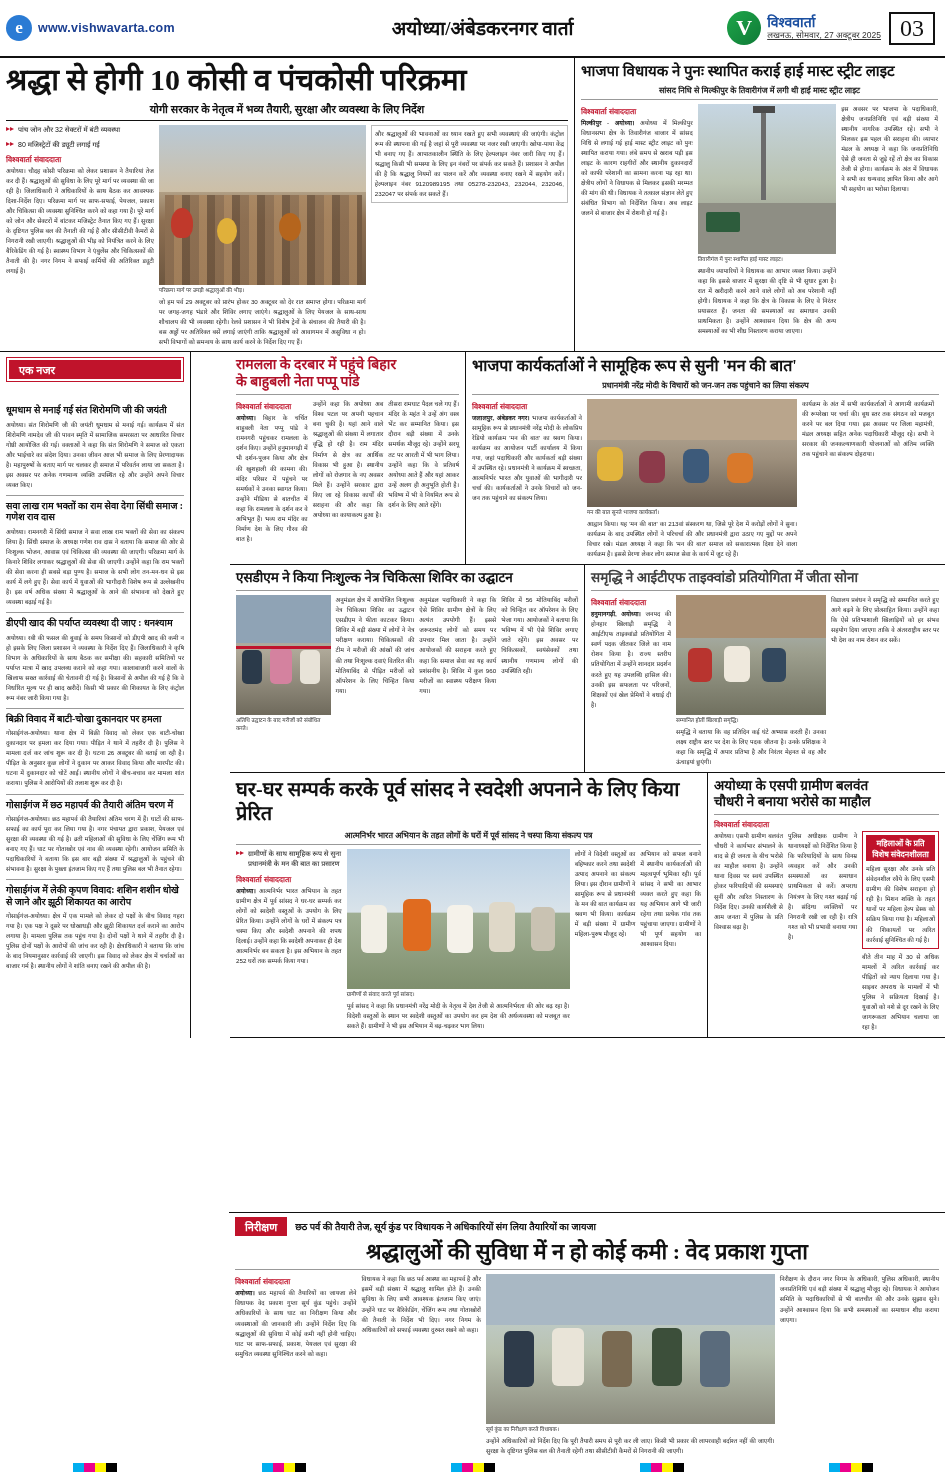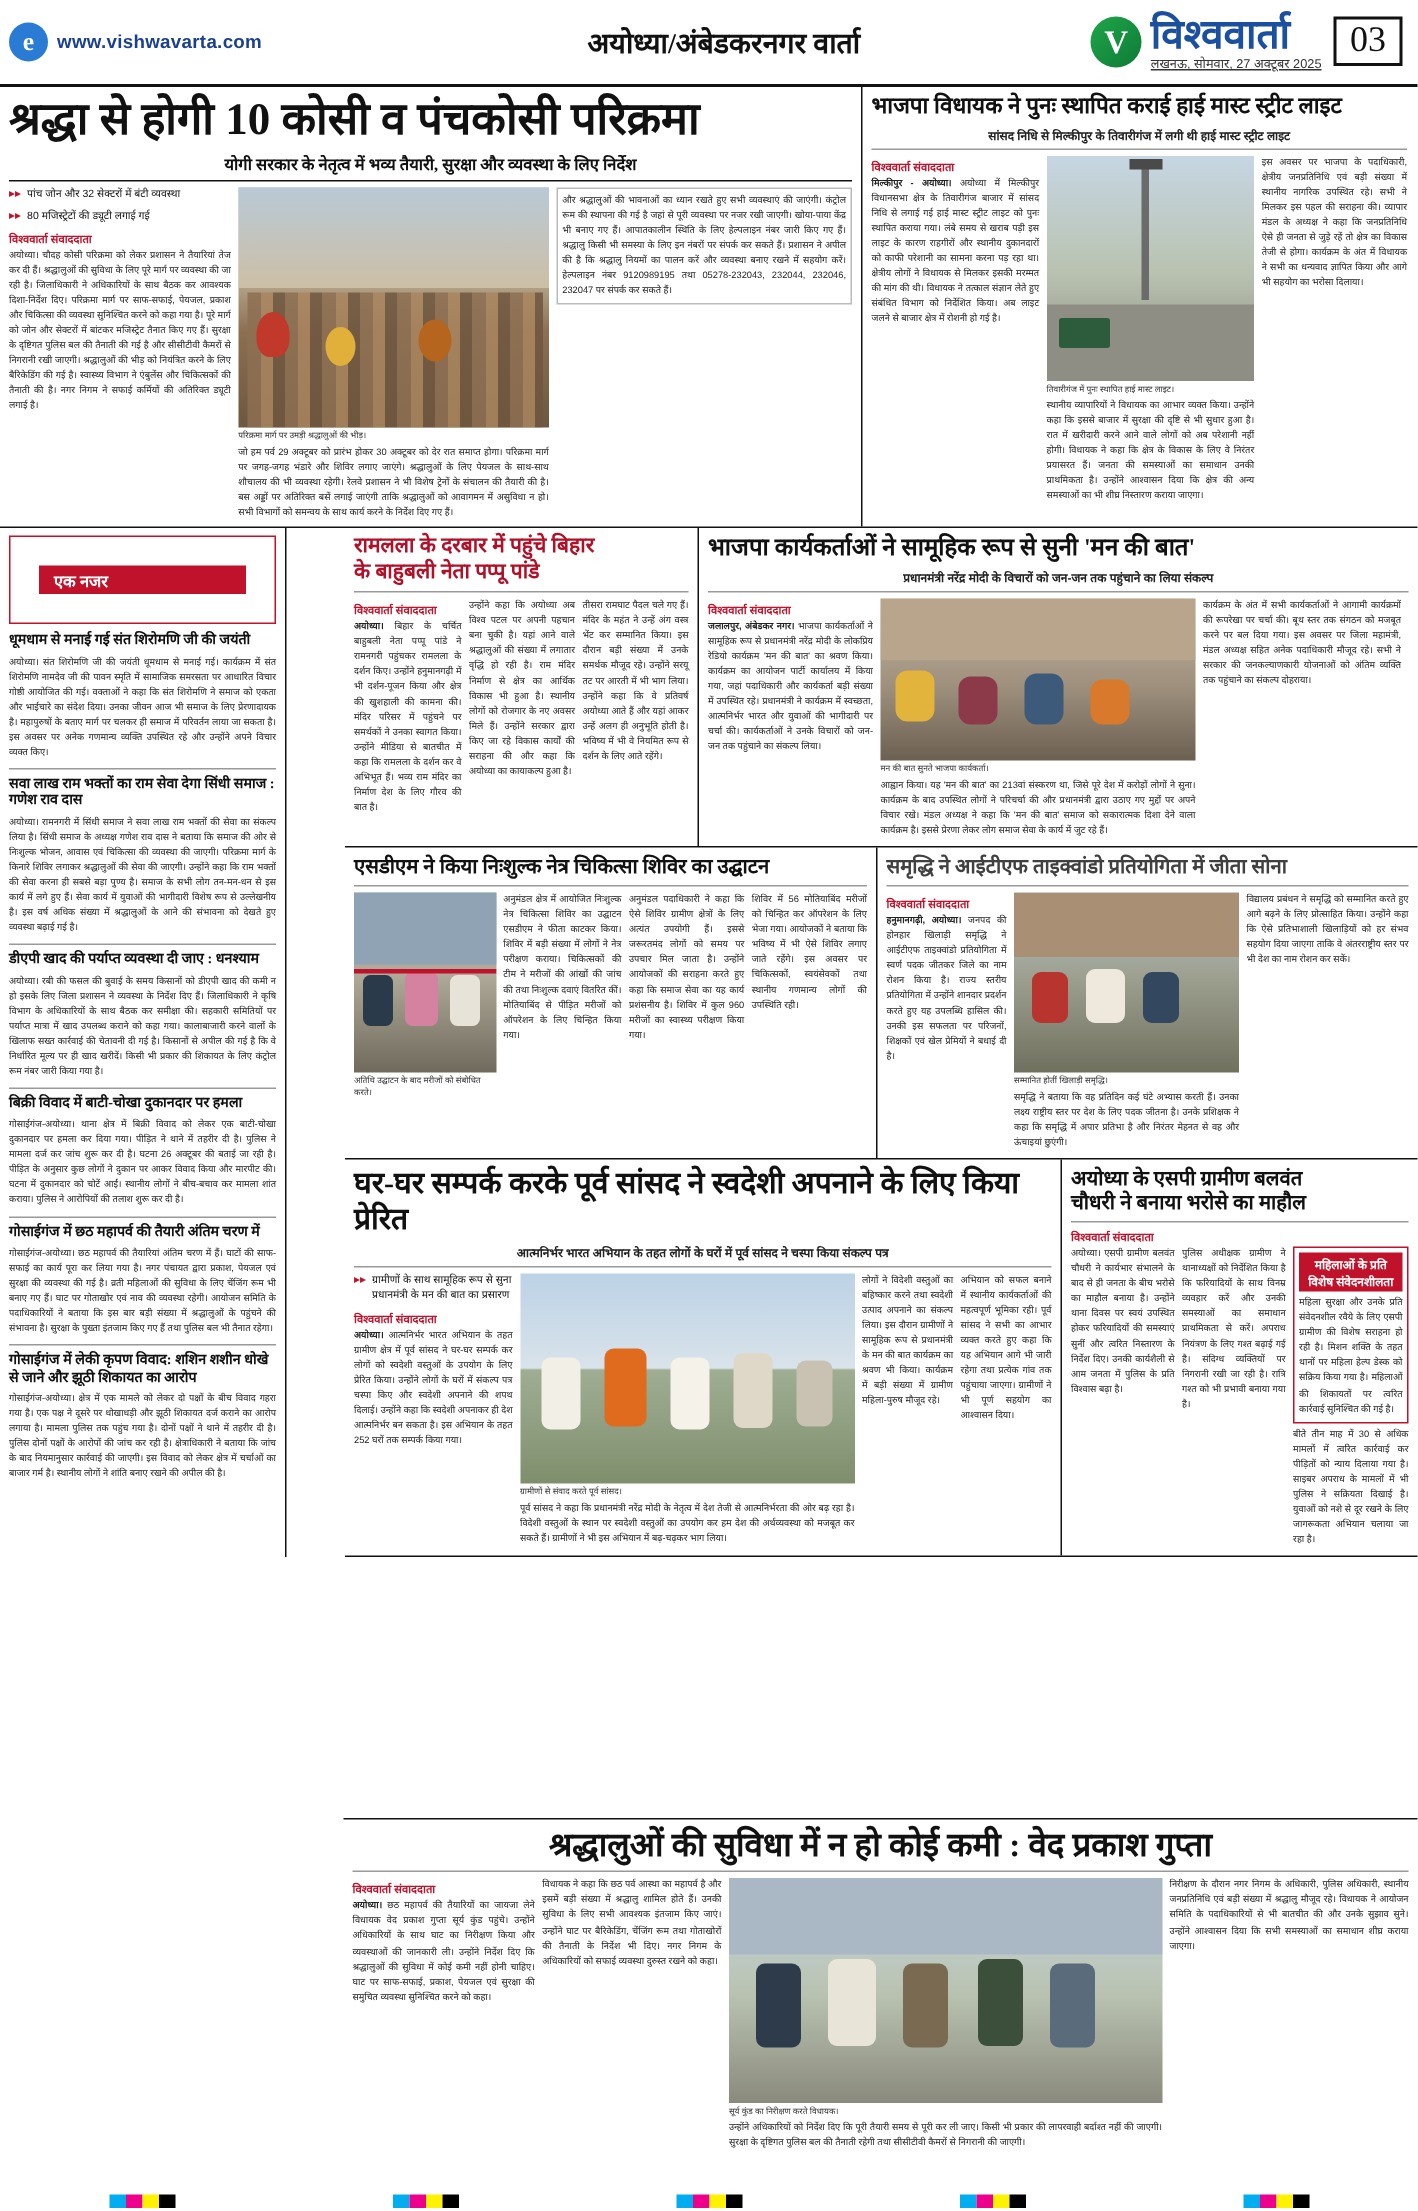--- a/index.html
+++ b/index.html
@@ -18,21 +18,21 @@
   .mh-left { display:flex; align-items:center; gap:6px; width:232px; }
   .e-logo { width:26px; height:26px; border-radius:50%; background:#2a7bd4; color:#fff; font-size:17px; font-weight:bold;
             display:flex; align-items:center; justify-content:center; font-family:"Liberation Serif", serif; }
   .site-url { font-size:12.5px; color:#1b3f91; font-weight:bold; letter-spacing:.2px; }
   .mh-center { flex:1; text-align:center; font-size:19px; font-weight:bold; color:#111; font-family:"Liberation Serif", serif; }
   .mh-right { display:flex; align-items:center; gap:8px; }
   .brand-box { display:flex; align-items:center; gap:6px; }
   .brand-mark { width:34px; height:34px; border-radius:50%; background:linear-gradient(135deg,#1ea64a,#0f7a36); color:#fff;
                 display:flex; align-items:center; justify-content:center; font-size:22px; font-weight:bold; font-family:"Liberation Serif", serif; }
   .brand-text { line-height:1.05; }
-  .brand-name { font-size:27px; font-weight:bold; color:#1b4fa0; font-family:"Liberation Serif", serif; }
+  .brand-name { font-size:14px; font-weight:bold; color:#1b4fa0; font-family:"Liberation Serif", serif; }
   .brand-sub { font-size:8.5px; color:#333;text-decoration:underline; }
   .page-no { border:2px solid #111; padding:1px 9px; font-size:24px; font-weight:normal; font-family:"Liberation Serif", serif; }
   .thin { border-top:1px solid #999; }
   .byline { font-size:7.5px; font-weight:bold; color:#c0132b; margin:2px 0 2px; }
   .body-txt { font-size:6.2px; line-height:1.62; text-align:justify; color:#222; }
   .photo { background:#cfd6db; position:relative; overflow:hidden; }
   .photo.sky { background:linear-gradient(#bcd2e6 0%, #d9e3ea 45%, #9fae93 46%, #7f8f6d 100%); }
   .photo.crowd { background:linear-gradient(#9fb4c6 0%, #b8a98f 38%, #8d6f52 60%, #6d5740 100%); }
   .photo.hall { background:linear-gradient(#8fa3b5 0%, #b0aa9a 45%, #6f6a5c 100%); }
   .photo.indoor { background:linear-gradient(#c3b7a4 0%, #9d8f7c 55%, #6c6052 100%); }
@@ -148,21 +148,21 @@
         <div style="width:98px;">
           <div class="body-txt">इस अवसर पर भाजपा के पदाधिकारी, क्षेत्रीय जनप्रतिनिधि एवं बड़ी संख्या में स्थानीय नागरिक उपस्थित रहे। सभी ने मिलकर इस पहल की सराहना की। व्यापार मंडल के अध्यक्ष ने कहा कि जनप्रतिनिधि ऐसे ही जनता से जुड़े रहें तो क्षेत्र का विकास तेजी से होगा। कार्यक्रम के अंत में विधायक ने सभी का धन्यवाद ज्ञापित किया और आगे भी सहयोग का भरोसा दिलाया।</div>
         </div>
       </div>
     </div>
   </div>
 
   <div style="display:flex;">
 
     <div style="width:228px; border-right:1px solid #111; padding:5px 6px;">
-      <div style="border:1px solid #c0132b; padding:19px; margin-bottom:6px;">
+      <div style="border:1px solid #c0132b; padding:2px; margin-bottom:23px;">
         <div class="redbar" style="width:100%; text-align:left;">एक नजर</div>
       </div>
 
       <div>
         <div class="h3" style="font-size:9.5px;">धूमधाम से मनाई गई संत शिरोमणि जी की जयंती</div>
         <div class="body-txt" style="margin-top:3px;">अयोध्या। संत शिरोमणि जी की जयंती धूमधाम से मनाई गई। कार्यक्रम में संत शिरोमणि नामदेव जी की पावन स्मृति में सामाजिक समरसता पर आधारित विचार गोष्ठी आयोजित की गई। वक्ताओं ने कहा कि संत शिरोमणि ने समाज को एकता और भाईचारे का संदेश दिया। उनका जीवन आज भी समाज के लिए प्रेरणादायक है। महापुरुषों के बताए मार्ग पर चलकर ही समाज में परिवर्तन लाया जा सकता है। इस अवसर पर अनेक गणमान्य व्यक्ति उपस्थित रहे और उन्होंने अपने विचार व्यक्त किए।</div>
       </div>
       <div class="thin" style="margin:5px 0;"></div>
 
       <div>
@@ -345,20 +345,24 @@
               <div class="body-txt" style="margin-top:3px;">बीते तीन माह में 30 से अधिक मामलों में त्वरित कार्रवाई कर पीड़ितों को न्याय दिलाया गया है। साइबर अपराध के मामलों में भी पुलिस ने सक्रियता दिखाई है। युवाओं को नशे से दूर रखने के लिए जागरूकता अभियान चलाया जा रहा है।</div>
             </div>
           </div>
         </div>
       </div>
 
     </div>
   </div>
 
   <div style="position:absolute; left:229px; top:1212px; width:716px; border-top:1px solid #111; padding:4px 6px;">
+    <div style="display:flex; align-items:center; gap:8px; margin-bottom:3px;">
+      <div class="redbar">निरीक्षण</div>
+      <div style="font-size:9.5px; font-weight:bold; font-family:'Liberation Serif', serif;">छठ पर्व की तैयारी तेज, सूर्य कुंड पर विधायक ने अधिकारियों संग लिया तैयारियों का जायजा</div>
+    </div>
     <div class="sec-title" style="font-size:22px;">श्रद्धालुओं की सुविधा में न हो कोई कमी : वेद प्रकाश गुप्ता</div>
     <div style="border-top:1px solid #999; margin:4px 0;"></div>
     <div style="display:flex; gap:5px;">
       <div style="width:122px;">
         <div class="byline">विश्ववार्ता संवाददाता</div>
         <div class="body-txt">
           <span style="font-weight:bold;">अयोध्या।</span>
           <span>छठ महापर्व की तैयारियों का जायजा लेने विधायक वेद प्रकाश गुप्ता सूर्य कुंड पहुंचे। उन्होंने अधिकारियों के साथ घाट का निरीक्षण किया और व्यवस्थाओं की जानकारी ली। उन्होंने निर्देश दिए कि श्रद्धालुओं की सुविधा में कोई कमी नहीं होनी चाहिए। घाट पर साफ-सफाई, प्रकाश, पेयजल एवं सुरक्षा की समुचित व्यवस्था सुनिश्चित करने को कहा।</span>
         </div>
       </div>

